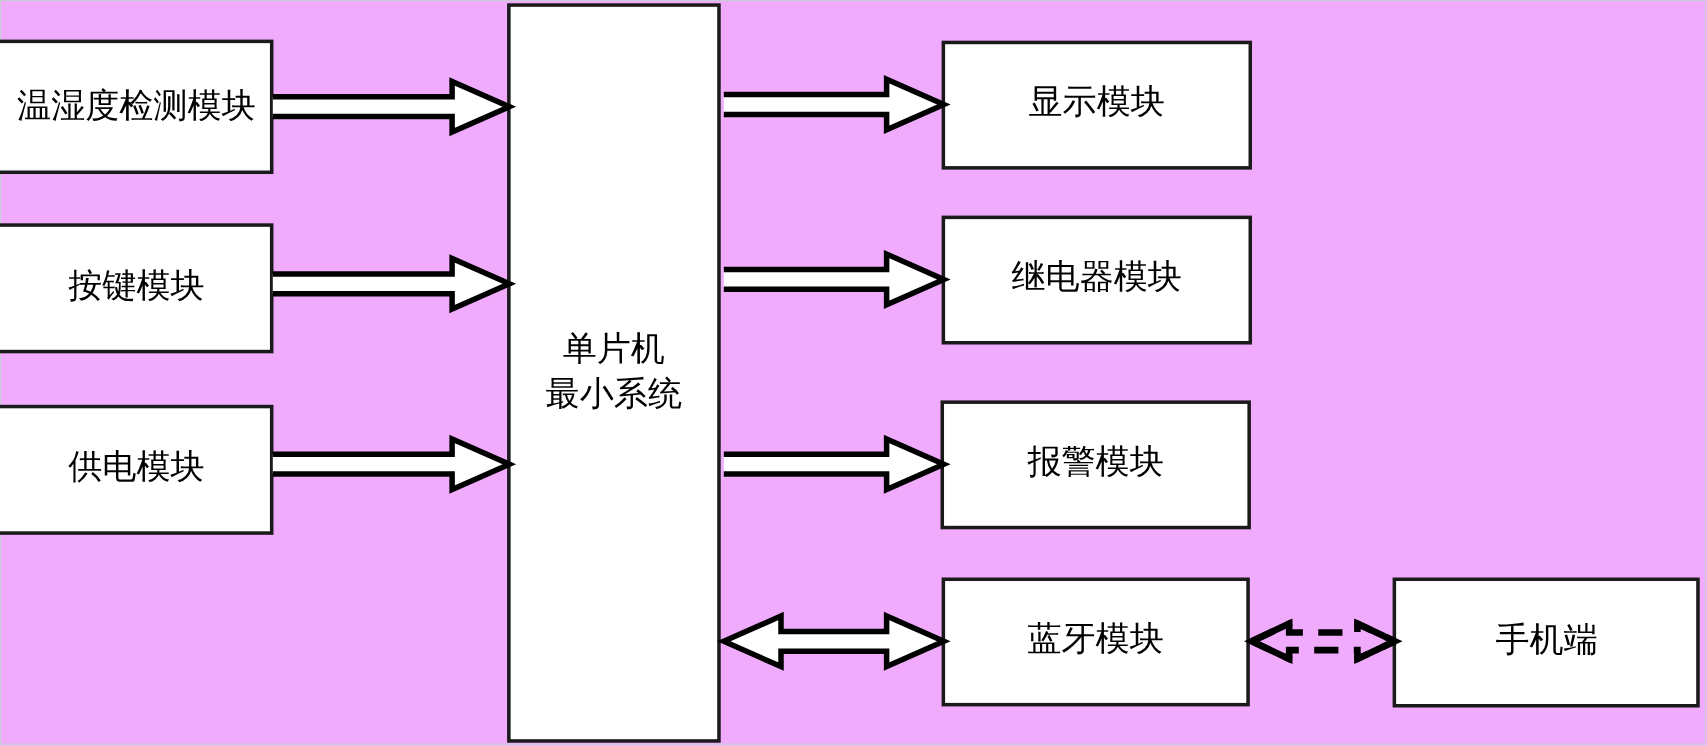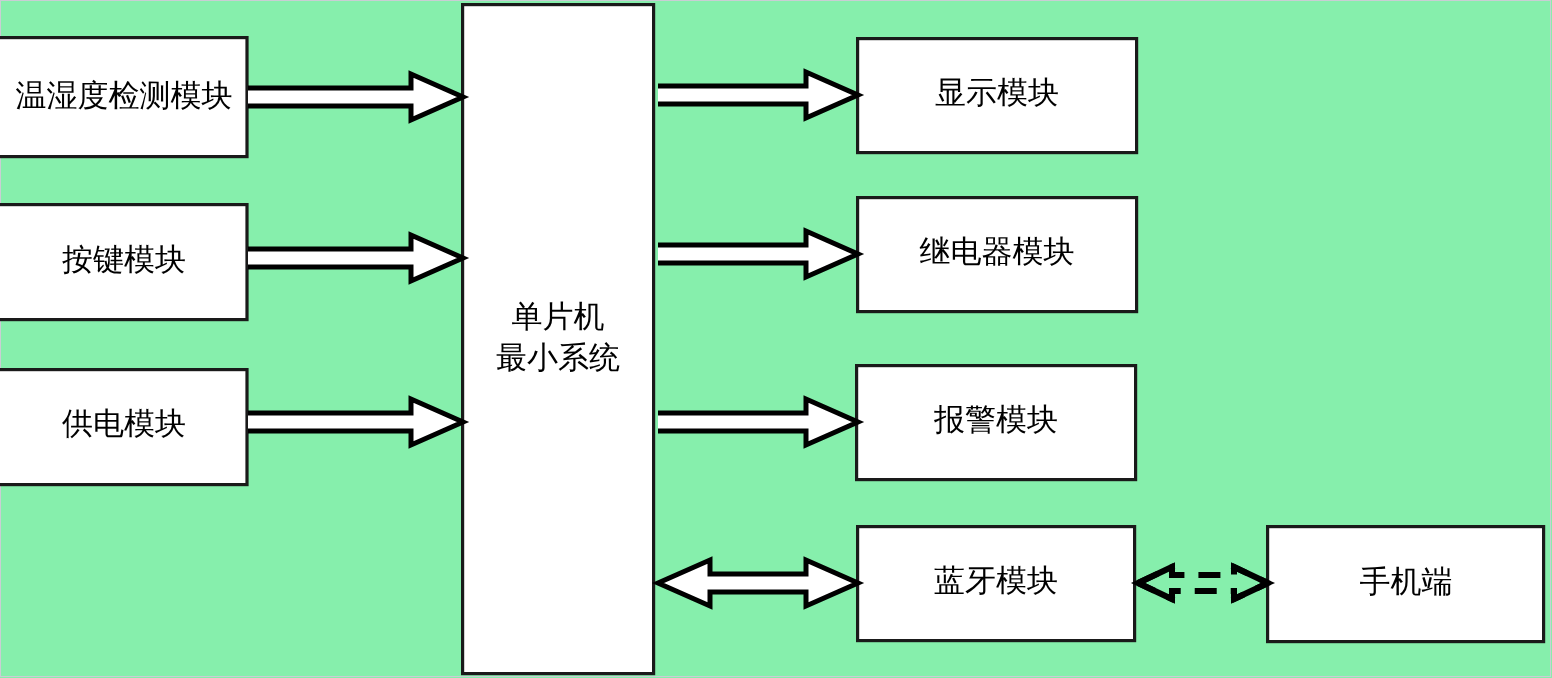--- a/index.html
+++ b/index.html
@@ -10,21 +10,21 @@
   body {
     width: 1552px;
     height: 678px;
     overflow: hidden;
     font-family: "Liberation Serif", "DejaVu Serif", serif;
   }
   #canvas {
     position: relative;
     width: 1552px;
     height: 678px;
-    background: #86efac;
+    background: #f0abfc;
   }
   #page-border {
     position: absolute;
     left: 0px;
     top: 0px;
     width: 1551px;
     height: 677px;
     box-sizing: border-box;
     border: 1px solid #c9ced4;
     pointer-events: none;

